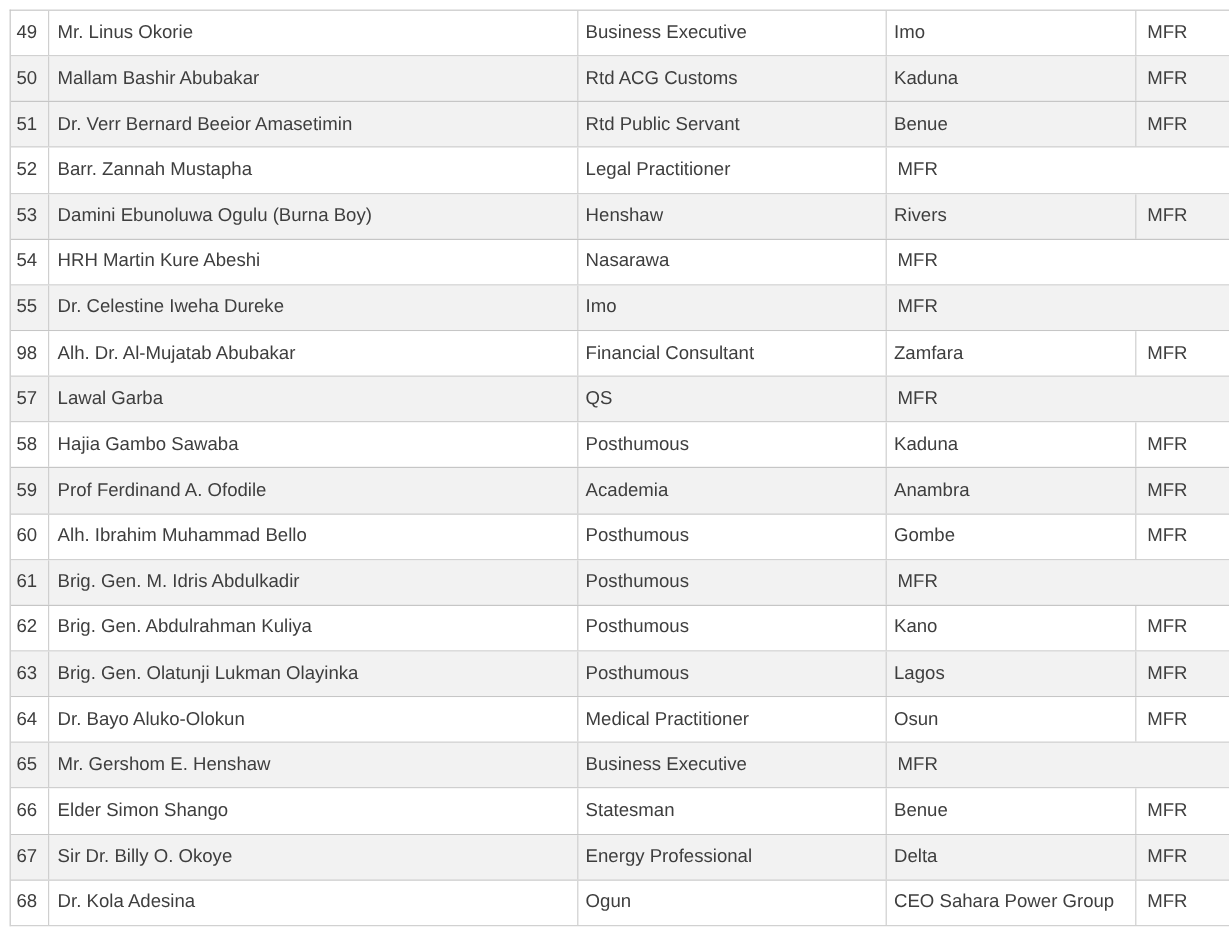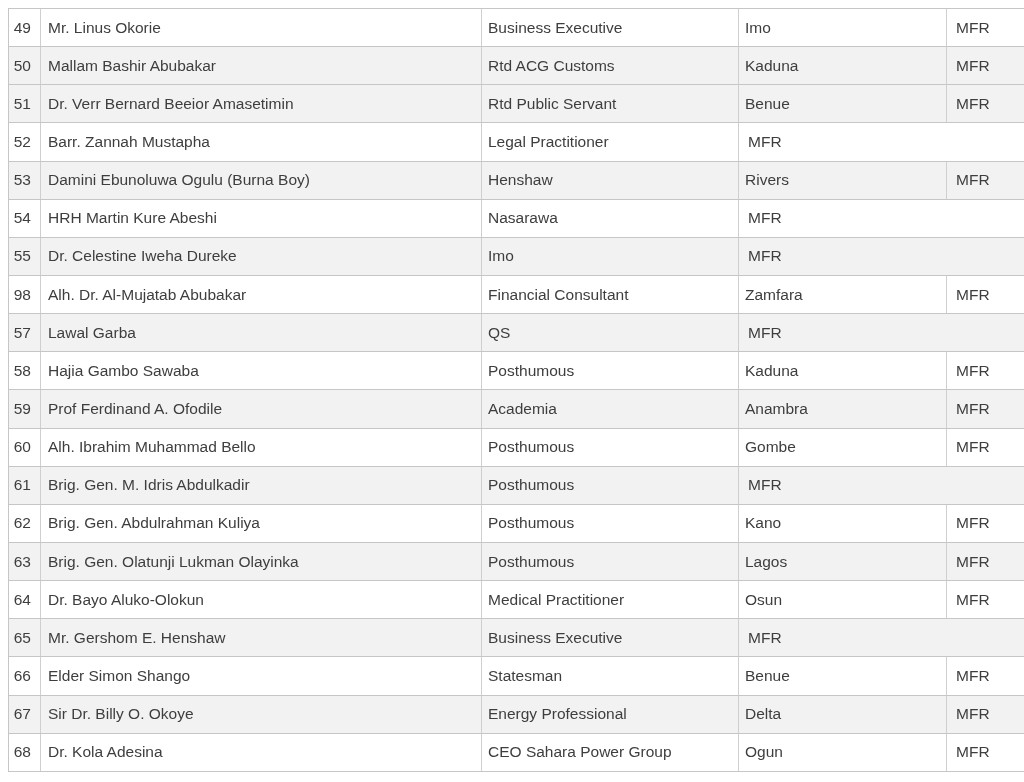--- a/index.html
+++ b/index.html
@@ -180,17 +180,17 @@
     <div class="row shaded">
       <div class="cell num">67</div>
       <div class="cell name">Sir Dr. Billy O. Okoye</div>
       <div class="cell prof">Energy Professional</div>
       <div class="cell state">Delta</div>
       <div class="cell award">MFR</div>
     </div>
     <div class="row">
       <div class="cell num">68</div>
       <div class="cell name">Dr. Kola Adesina</div>
+      <div class="cell state">Ogun</div>
       <div class="cell prof">CEO Sahara Power Group</div>
-      <div class="cell state">Ogun</div>
       <div class="cell award">MFR</div>
     </div>
   </div>
 
 </body></html>

